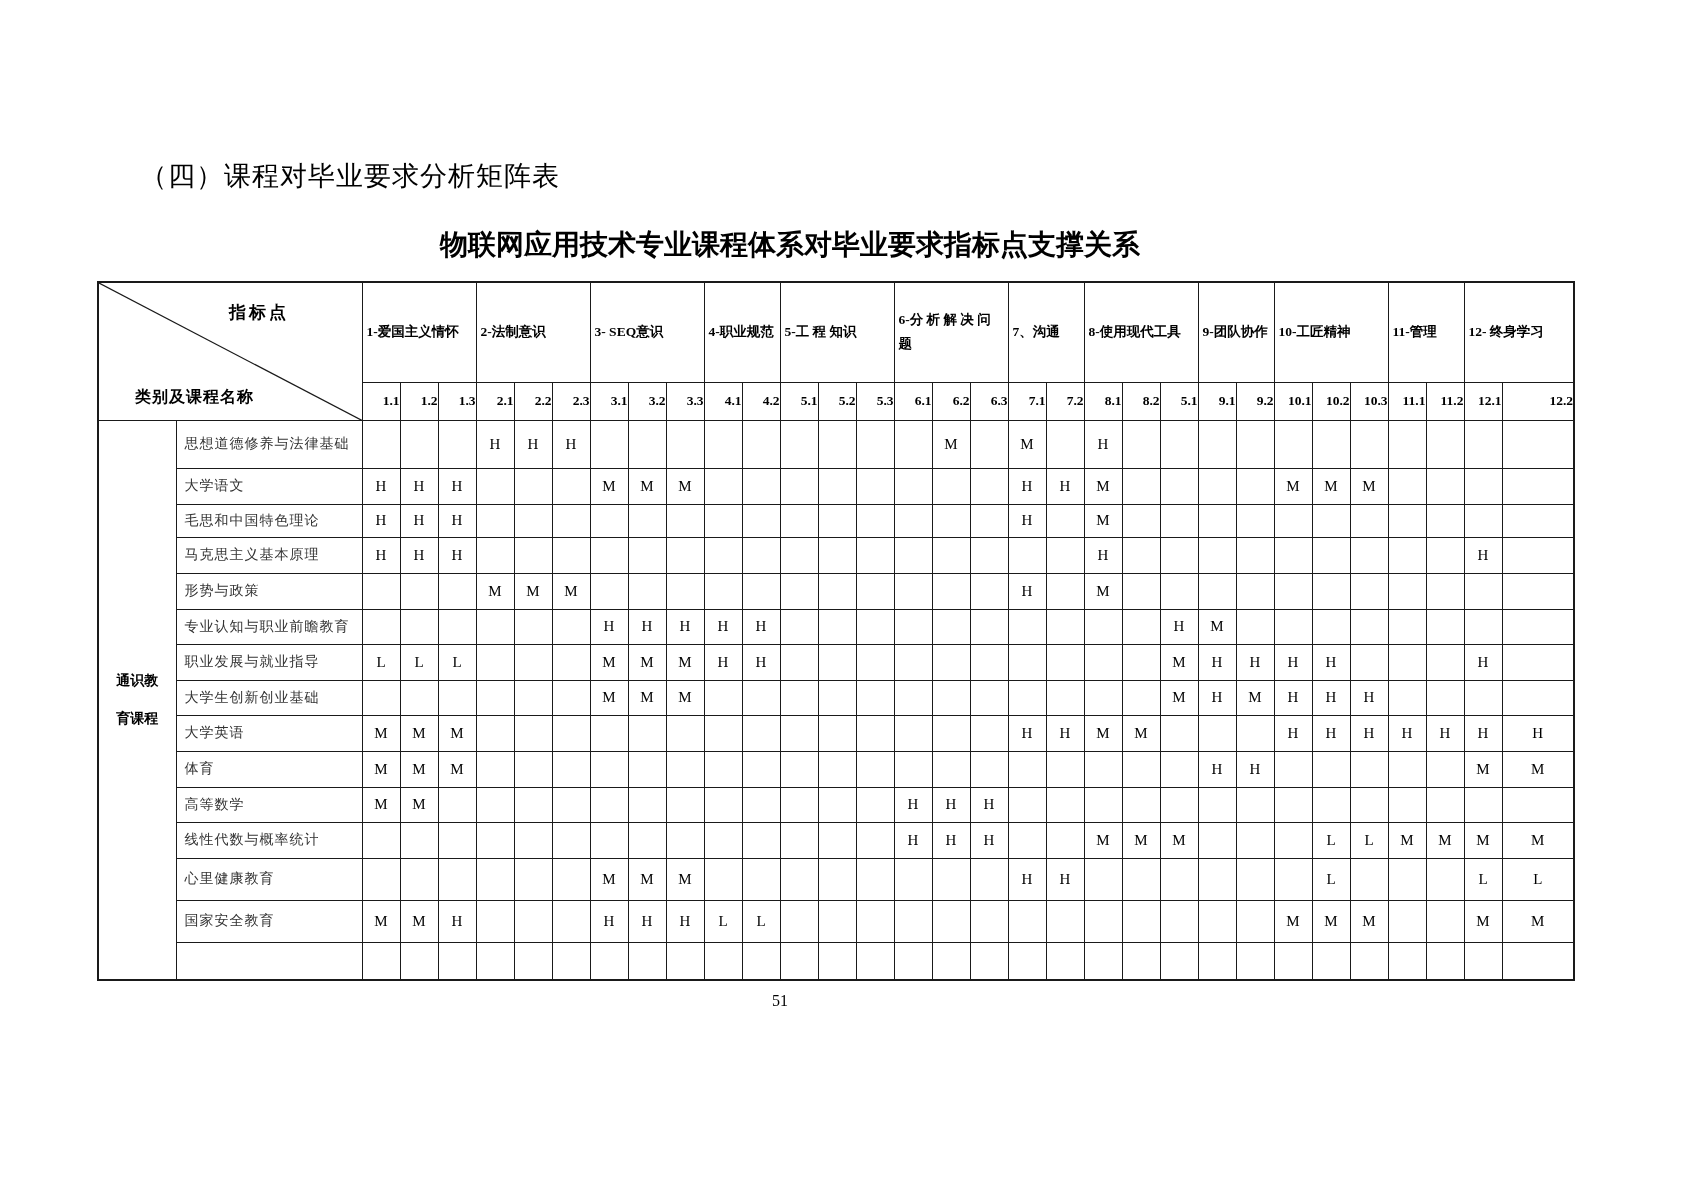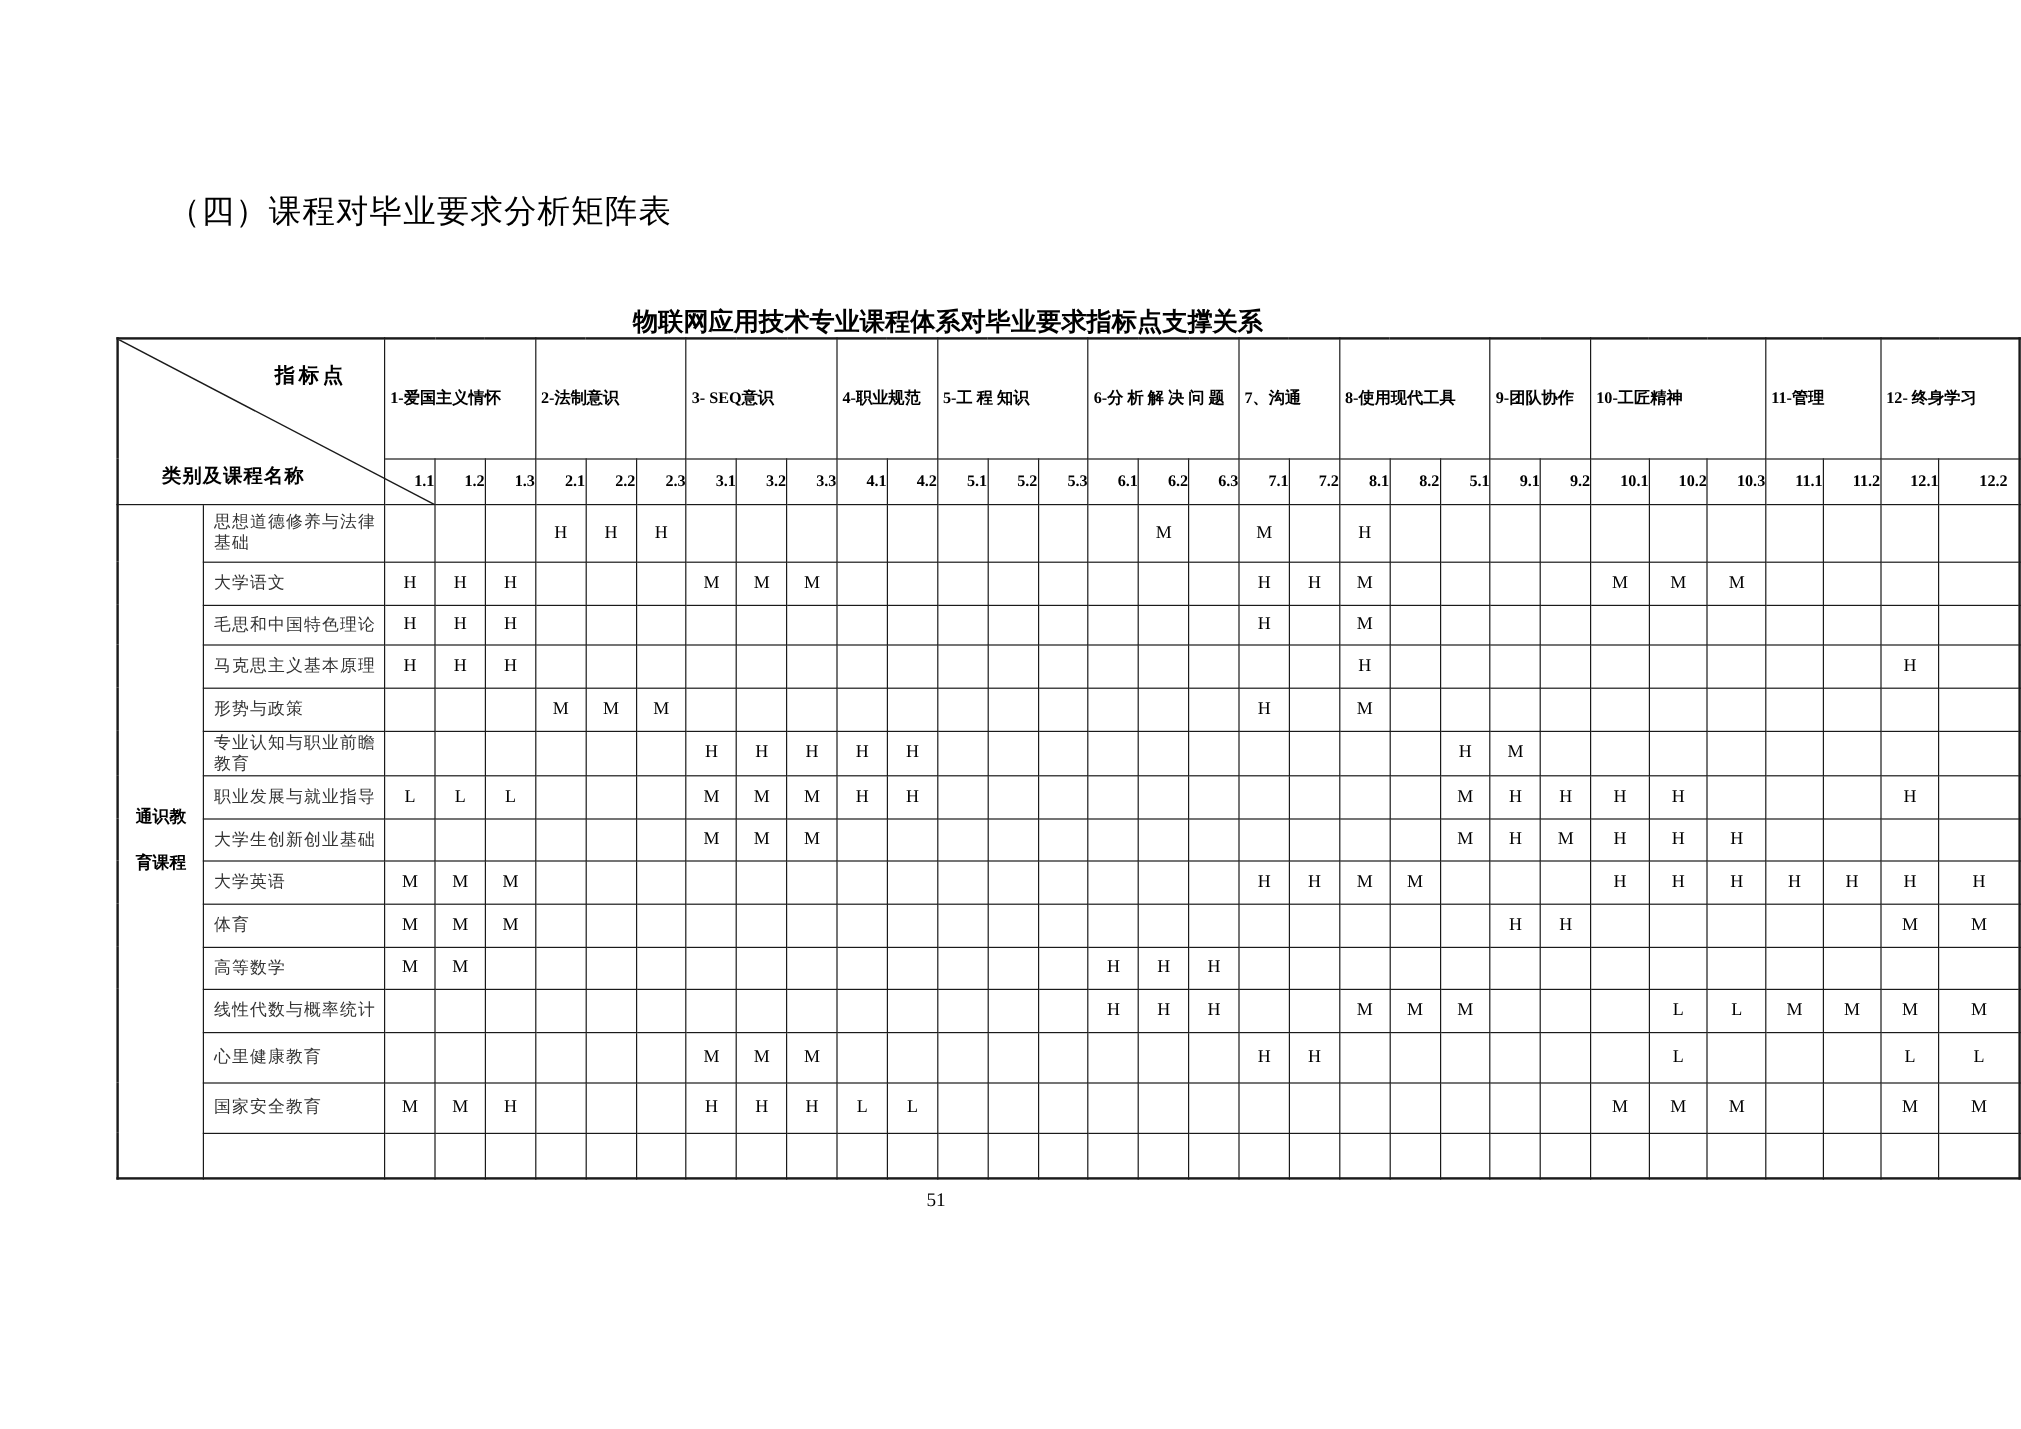--- a/index.html
+++ b/index.html
@@ -12,21 +12,21 @@
     color: #000;
     overflow: hidden;
   }
   .heading {
     position: absolute; left: 140px; top: 140px;
     font-size: 27px; font-weight: normal; letter-spacing: 1px;
     font-family: "Liberation Serif", "DejaVu Serif", serif;
   }
   .table-title {
     position: absolute; left: 60px; top: 226px; width: 1460px;
-    text-align: center; font-size: 21px; font-weight: bold; margin-top: 28px;
+    text-align: center; font-size: 28px; font-weight: bold;
   }
   table.matrix {
     position: absolute; left: 97px; top: 281px;
     border-collapse: collapse; table-layout: fixed;
     border: 2px solid #1a1a1a;
   }
   .matrix th, .matrix td { border: 1px solid #1a1a1a; padding: 0; }
   .group-row { height: 100px; margin-top: 38px; }
   .cols-row  { height: 38px; }
   th.corner { position: relative; background: #fff; }
@@ -37,23 +37,22 @@
   }
   th.corner .lbl-bottom {
     position: absolute; bottom: 12px; left: 36px;
     font-size: 16px; font-weight: bold; letter-spacing: 1px; text-align: center;
   }
   th.group-th {
     font-size: 13.5px; font-weight: bold; text-align: left;
     vertical-align: middle; padding: 2px 2px 2px 4px; line-height: 1.8;
   }
   th.col-th {
-    font-size: 13.5px; font-weight: bold; text-align: center;
+    font-size: 13.5px; font-weight: bold; text-align: right;
     vertical-align: middle;
-    padding-left: 24px;
   }
   td.category-td { text-align: center; vertical-align: middle; }
   .cat-inner {
     width: 48px; margin: 0 auto;
     font-size: 14px; font-weight: bold; line-height: 2.7;
   }
   td.course-td {
     font-size: 14px; text-align: left; vertical-align: middle;
     padding-left: 8px; color: #333; letter-spacing: 1px;
   }

